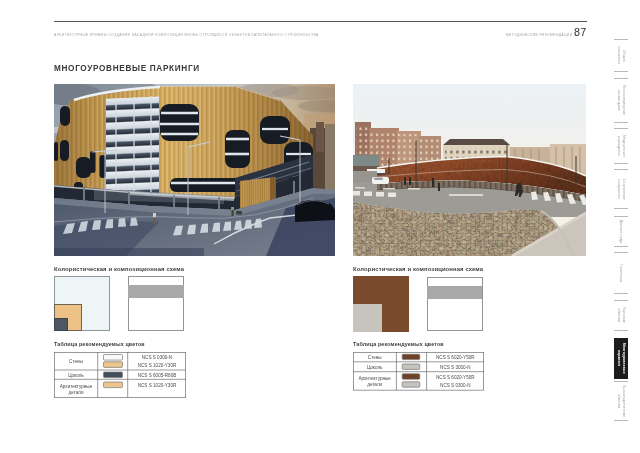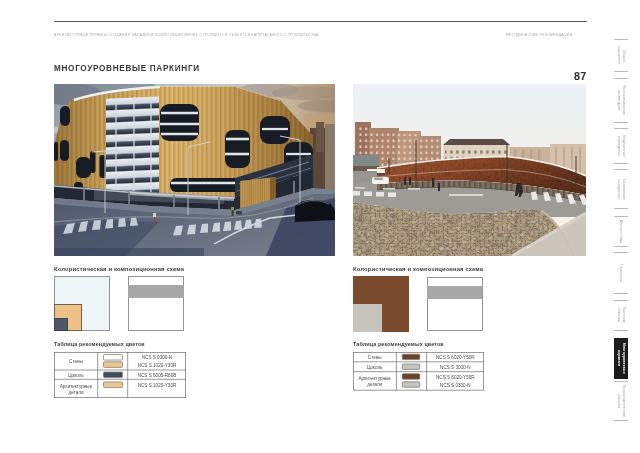--- a/index.html
+++ b/index.html
@@ -4,21 +4,21 @@
 html,body{width:640px;height:453px;}
 body{font-family:"Liberation Sans",sans-serif;background:#fff;position:relative;overflow:hidden;}
 .abs{position:absolute;}
 .cap{font-weight:bold;color:#3e3e3e;}
 </style></head>
 <body>
 
 <div class="abs" style="left:54px;top:21px;width:533px;height:1px;background:#555;"></div>
 <div class="abs" style="left:54px;top:32.6px;font-size:3.4px;letter-spacing:0.37px;color:#a3a3a3;">АРХИТЕКТУРНЫЕ ПРИЕМЫ СОЗДАНИЯ ФАСАДНОЙ КОМПОЗИЦИИ ВНОВЬ СТРОЯЩИХСЯ ОБЪЕКТОВ КАПИТАЛЬНОГО СТРОИТЕЛЬСТВА</div>
 <div class="abs" style="right:67.5px;top:32.8px;font-size:3.4px;letter-spacing:0.37px;color:#a3a3a3;">МЕТОДИЧЕСКИЕ РЕКОМЕНДАЦИИ</div>
-<div class="abs" style="left:574px;top:26.2px;font-size:10.8px;font-weight:bold;letter-spacing:0.3px;color:#2e2e2e;margin-top:44px;">87</div>
+<div class="abs" style="left:574px;top:26.2px;font-size:10.8px;font-weight:normal;letter-spacing:0.3px;color:#2e2e2e;">87</div>
 
 <div class="abs" style="left:54px;top:65.4px;font-size:8.2px;font-weight:bold;letter-spacing:0.68px;color:#3a3a3a;line-height:1;">МНОГОУРОВНЕВЫЕ ПАРКИНГИ</div>
 
 <svg class="abs" style="left:54px;top:84px;" width="281" height="172" viewBox="0 0 281 172">
 <defs>
   <linearGradient id="skyL" x1="0" y1="0" x2="1" y2="0">
     <stop offset="0" stop-color="#97a0ad"></stop>
     <stop offset="0.35" stop-color="#b0bbc4"></stop>
     <stop offset="0.62" stop-color="#bfc8cd"></stop>
     <stop offset="0.85" stop-color="#c6b498"></stop>

